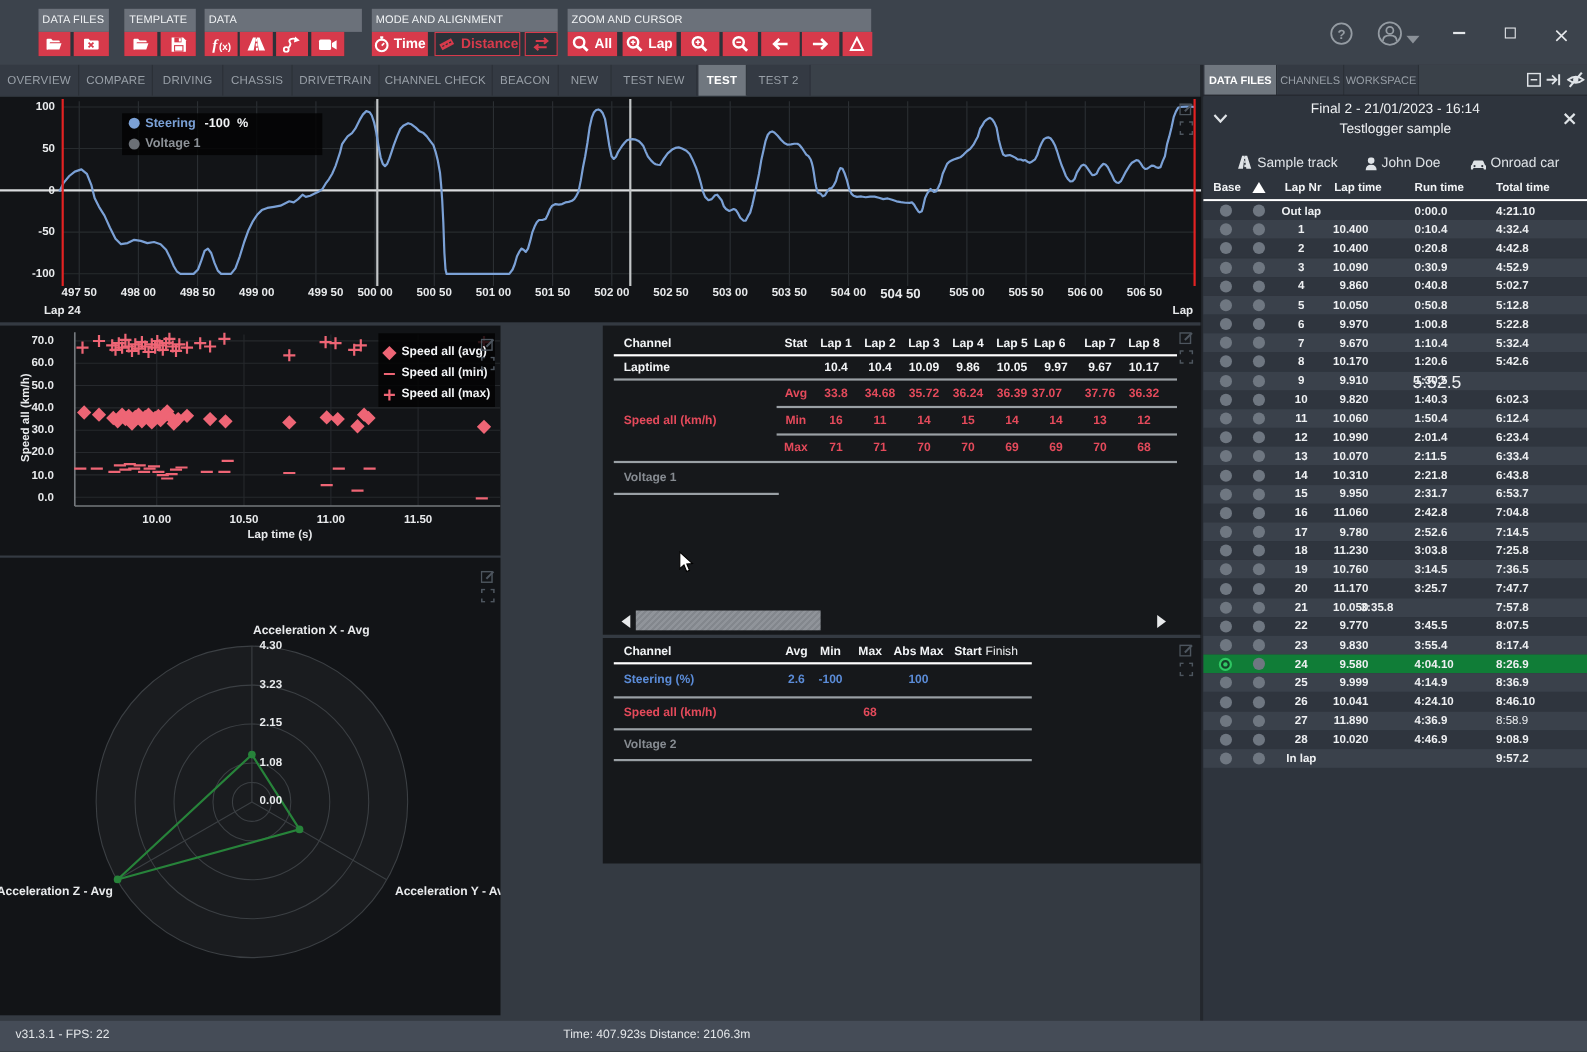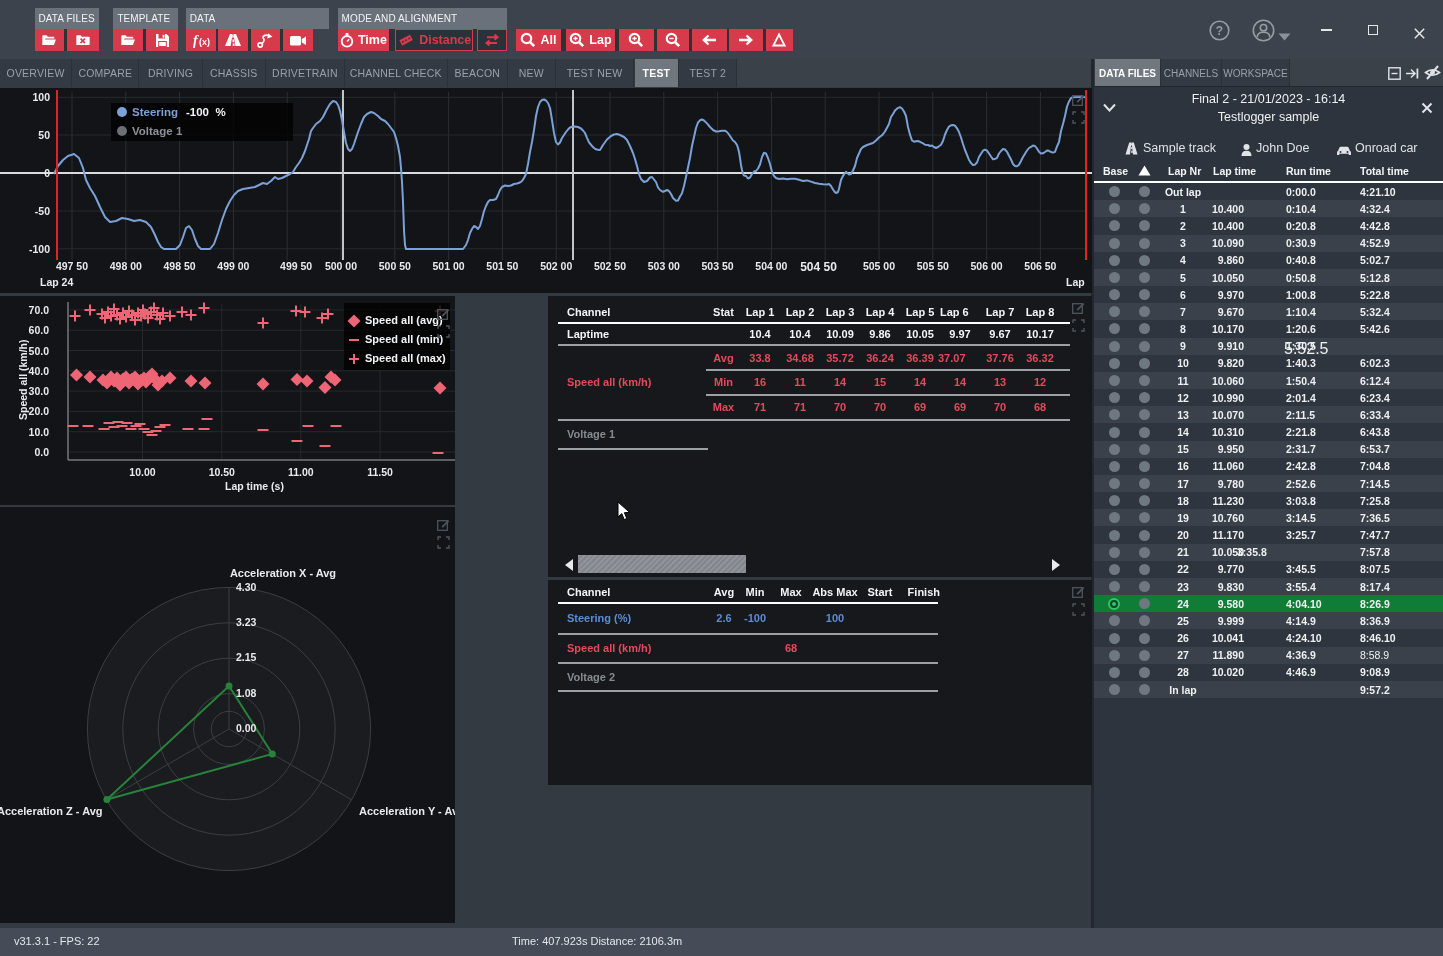--- a/index.html
+++ b/index.html
@@ -109,20 +109,21 @@
         </g>
       </svg>
       <span>Distance</span>
     </div>
 <div class="dbtn" style="left:477.2px;width:30.30000000000001px">
       <svg width="16" height="16" viewBox="0 0 16 16">
         <path d="M3 5.2 L13 5.2 M10.5 2.6 L13.6 5.2 L10.5 7.8" fill="none" stroke="#d73a4b" stroke-width="1.9"></path>
         <path d="M13 11 L3 11 M5.5 8.4 L2.4 11 L5.5 13.6" fill="none" stroke="#d73a4b" stroke-width="1.9"></path>
       </svg>
     </div>
+<div class="ghdr" style="left:515.6px;width:276.9px">ZOOM AND CURSOR</div>
 <div class="rbtn" style="left:515.6px;width:45.69999999999993px">
       <svg width="16" height="16" viewBox="0 0 16 16">
         <circle cx="6.5" cy="6.5" r="4.7" fill="none" stroke="#fff" stroke-width="2.2"></circle>
         <path d="M10 10 L14.2 14.2" stroke="#fff" stroke-width="2.6"></path>
       </svg>
       <span>All</span>
     </div>
 <div class="rbtn" style="left:565.5px;width:49.89999999999998px">
       <svg width="16" height="16" viewBox="0 0 16 16">
         <circle cx="6.5" cy="6.5" r="4.7" fill="none" stroke="#fff" stroke-width="2.2"></circle>
@@ -517,21 +518,21 @@
     <div style="position:absolute;left:1072px;top:318px;width:13px;height:13px"><svg width="13" height="13" viewBox="0 0 13 13">
         <path d="M1 4 L1 1 L4 1 M9 1 L12 1 L12 4 M12 9 L12 12 L9 12 M4 12 L1 12 L1 9" fill="none" stroke="#4d555e" stroke-width="1.4"></path>
       </svg></div>
 <div class="panel" style="left:548px;top:580px;width:544px;height:205px;background:#16181b"></div>
 <div class="cell" style="left:567.0px;top:586.0px;font-size:11px;font-weight:bold;color:#f2f4f6">Channel</div>
 <div class="cell" style="left:704.0px;top:586.0px;width:40px;text-align:center;font-size:11px;font-weight:bold;color:#f2f4f6">Avg</div>
 <div class="cell" style="left:737.0px;top:586.0px;width:36px;text-align:center;font-size:11px;font-weight:bold;color:#f2f4f6">Min</div>
 <div class="cell" style="left:773.0px;top:586.0px;width:36px;text-align:center;font-size:11px;font-weight:bold;color:#f2f4f6">Max</div>
 <div class="cell" style="left:807.0px;top:586.0px;width:56px;text-align:center;font-size:11px;font-weight:bold;color:#f2f4f6">Abs Max</div>
 <div class="cell" style="left:860.0px;top:586.0px;width:40px;text-align:center;font-size:11px;font-weight:bold;color:#f2f4f6">Start</div>
-<div class="cell" style="left:896.0px;top:586.0px;width:44px;text-align:right;font-size:11px;font-weight:bold;color:#f2f4f6">Finish</div>
+<div class="cell" style="left:896.0px;top:586.0px;width:44px;text-align:left;font-size:11px;font-weight:normal;color:#f2f4f6">Finish</div>
 <div class="wl" style="left:558px;top:602px;width:380px"></div>
 <div class="cell" style="left:567.0px;top:612.0px;font-size:11px;font-weight:bold;color:#5b8cd8">Steering (%)</div>
 <div class="cell" style="left:706.0px;top:612.0px;width:36px;text-align:center;font-size:11px;font-weight:bold;color:#5b8cd8">2.6</div>
 <div class="cell" style="left:737.0px;top:612.0px;width:36px;text-align:center;font-size:11px;font-weight:bold;color:#5b8cd8">-100</div>
 <div class="cell" style="left:817.0px;top:612.0px;width:36px;text-align:center;font-size:11px;font-weight:bold;color:#5b8cd8">100</div>
 <div class="hl" style="left:558px;top:633px;width:380px"></div>
 <div class="cell" style="left:567.0px;top:642.0px;font-size:11px;font-weight:bold;color:#e44a5b">Speed all (km/h)</div>
 <div class="cell" style="left:773.0px;top:642.0px;width:36px;text-align:center;font-size:11px;font-weight:bold;color:#e44a5b">68</div>
 <div class="hl" style="left:558px;top:662px;width:380px"></div>
 <div class="cell" style="left:567.0px;top:671.0px;font-size:11px;font-weight:bold;color:#868b91">Voltage 2</div>

